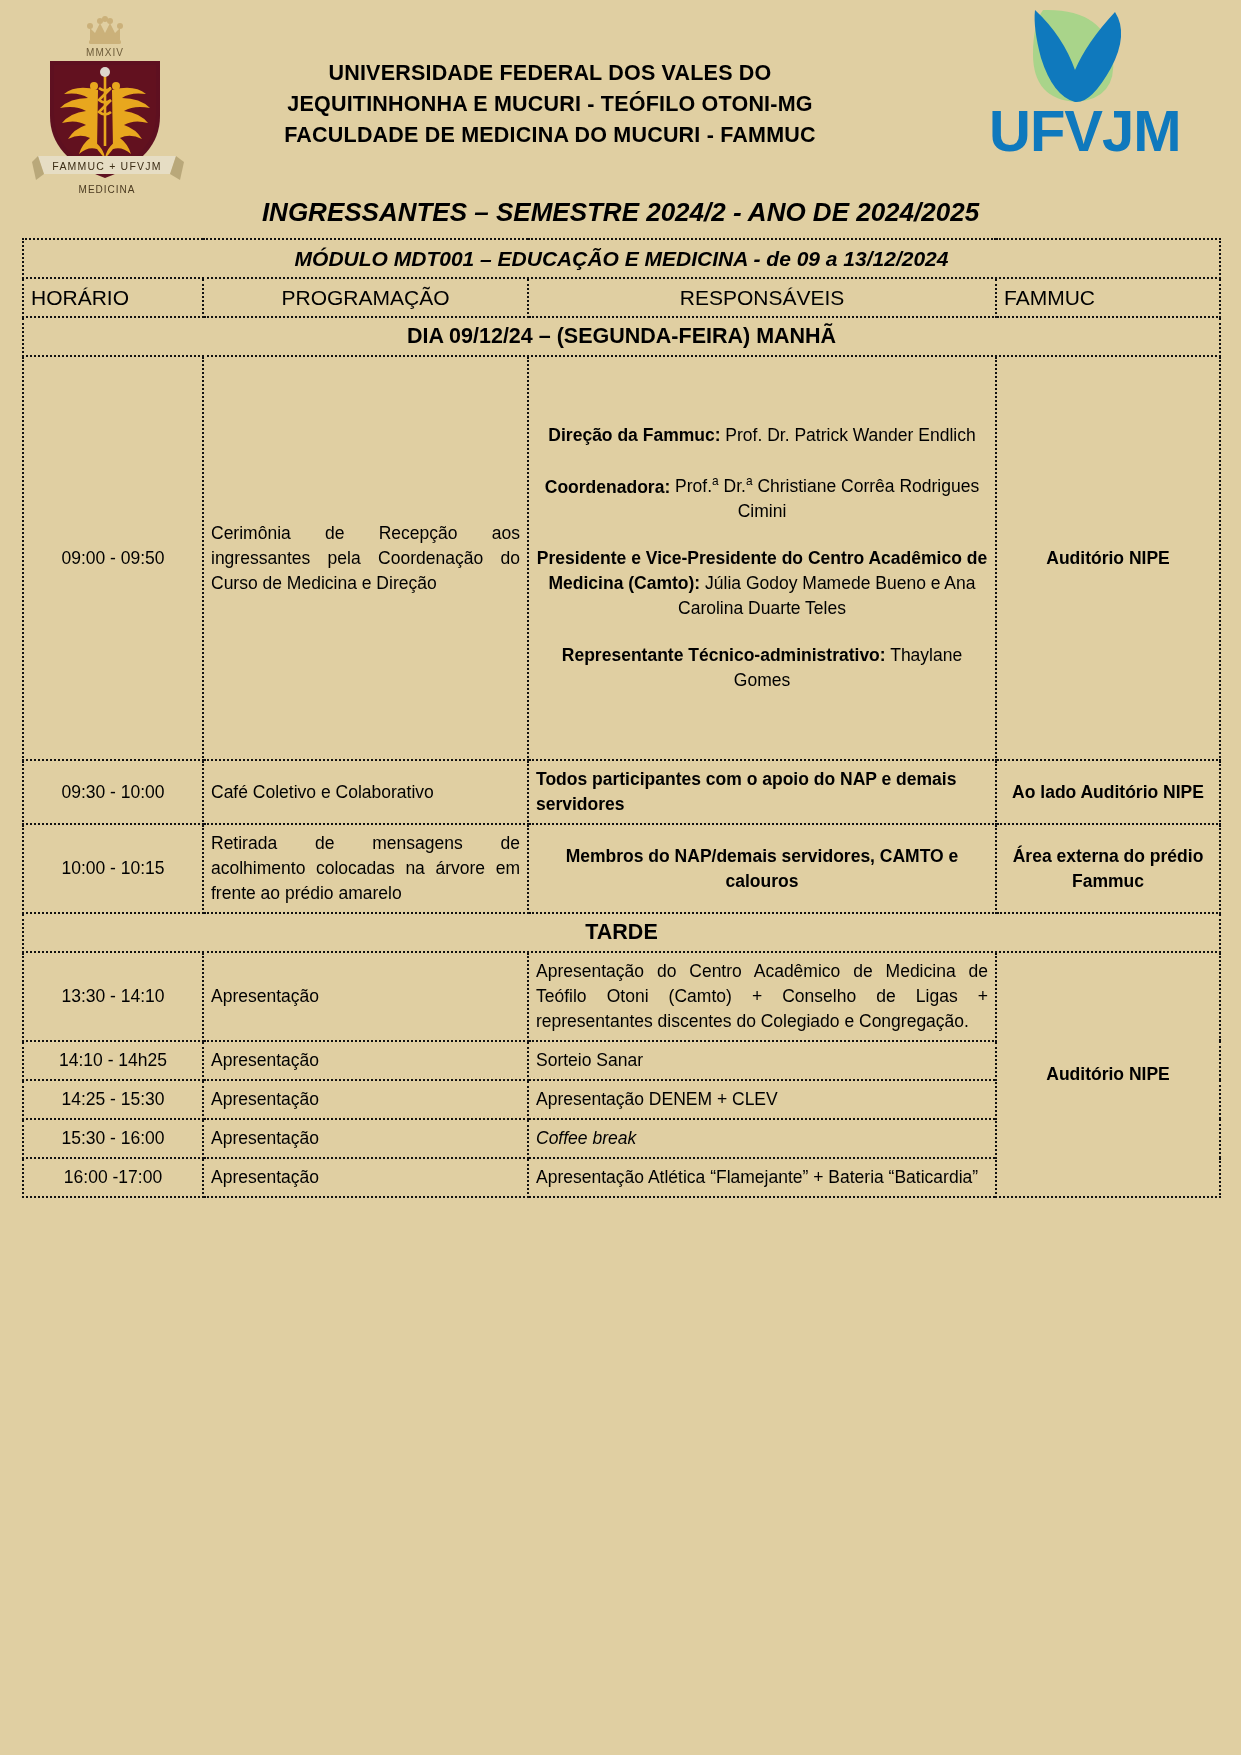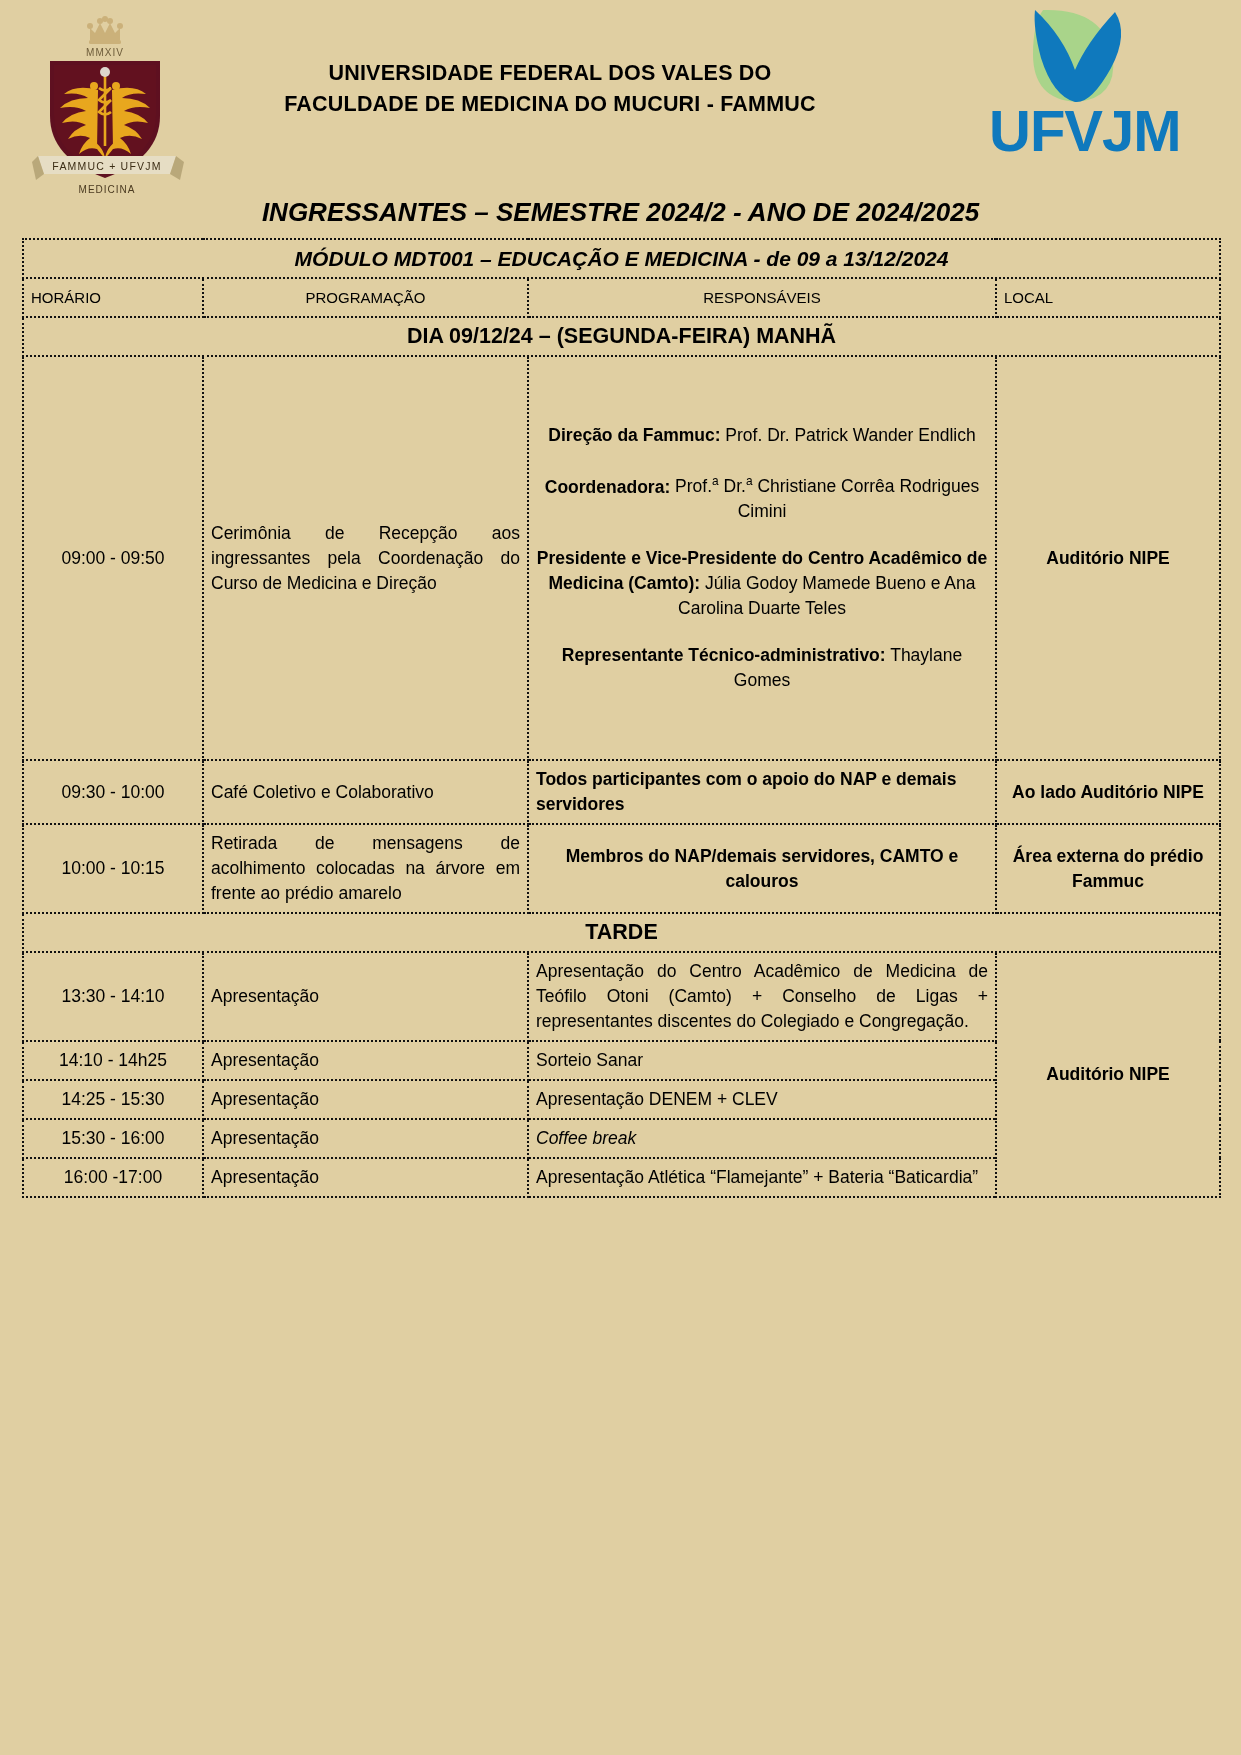--- a/index.html
+++ b/index.html
@@ -97,21 +97,21 @@
 
   .module-row td {
     text-align: center;
     font-style: italic;
     font-weight: bold;
     font-size: 21px;
     padding: 7px 4px;
   }
   .colhead td {
     text-align: center;
-    font-size: 15px;
+    font-size: 21px;
     padding: 8px 4px;
   }
   .colhead td.left { text-align: left; }
   .daybar td {
     text-align: center;
     font-weight: bold;
     font-size: 21.5px;
     padding: 9px 4px;
   }
   .periodbar td {
@@ -173,20 +173,21 @@
         <path d="M10 150 L16 168 L8 174 L4 156 Z" fill="#b9a87a"></path>
         <path d="M148 150 L142 168 L152 174 L156 156 Z" fill="#b9a87a"></path>
         <text x="79" y="164" font-size="10.5" fill="#3c2d15" text-anchor="middle" font-family="Liberation Sans, sans-serif" letter-spacing="1.2">FAMMUC  +  UFVJM</text>
       </g>
       <text x="79" y="187" font-size="10" fill="#4a3a20" text-anchor="middle" font-family="Liberation Sans, sans-serif" letter-spacing="1">MEDICINA</text>
     </svg>
   </div>
 
   <div class="header-titles">
     <div class="line">UNIVERSIDADE FEDERAL DOS VALES DO</div>
+    <div class="line">JEQUITINHONHA E MUCURI - TEÓFILO OTONI-MG</div>
     <div class="line">FACULDADE DE MEDICINA DO MUCURI - FAMMUC</div>
   </div>
 
   <div class="ufvjm-logo">
     <svg viewBox="0 0 170 100" width="170" height="100">
       <path d="M54 4 Q116 2 124 52 Q128 92 88 96 Q44 94 44 48 Q44 18 54 4 Z" fill="#a9d48a"></path>
       <path d="M46 4 Q74 30 86 64 Q98 36 126 6 Q140 28 122 62 Q102 98 86 96 Q64 90 52 52 Q44 22 46 4 Z" fill="#0f79bd"></path>
     </svg>
     <div class="ufvjm-word">UFVJM</div>
   </div>
@@ -206,21 +207,21 @@
   </colgroup>
   <tbody>
     <tr class="module-row">
       <td colspan="4">MÓDULO MDT001 – EDUCAÇÃO E MEDICINA - de 09 a 13/12/2024</td>
     </tr>
 
     <tr class="colhead">
       <td class="left">HORÁRIO</td>
       <td>PROGRAMAÇÃO</td>
       <td>RESPONSÁVEIS</td>
-      <td class="left">LOCAL</td>
+      <td class="left">FAMMUC</td>
     </tr>
 
     <tr class="daybar">
       <td colspan="4">DIA 09/12/24 – (SEGUNDA-FEIRA) MANHÃ</td>
     </tr>
 
     <tr>
       <td class="center">09:00 - 09:50</td>
       <td class="justify">Cerimônia de Recepção aos ingressantes pela Coordenação do Curso de Medicina e Direção</td>
       <td class="tall">

